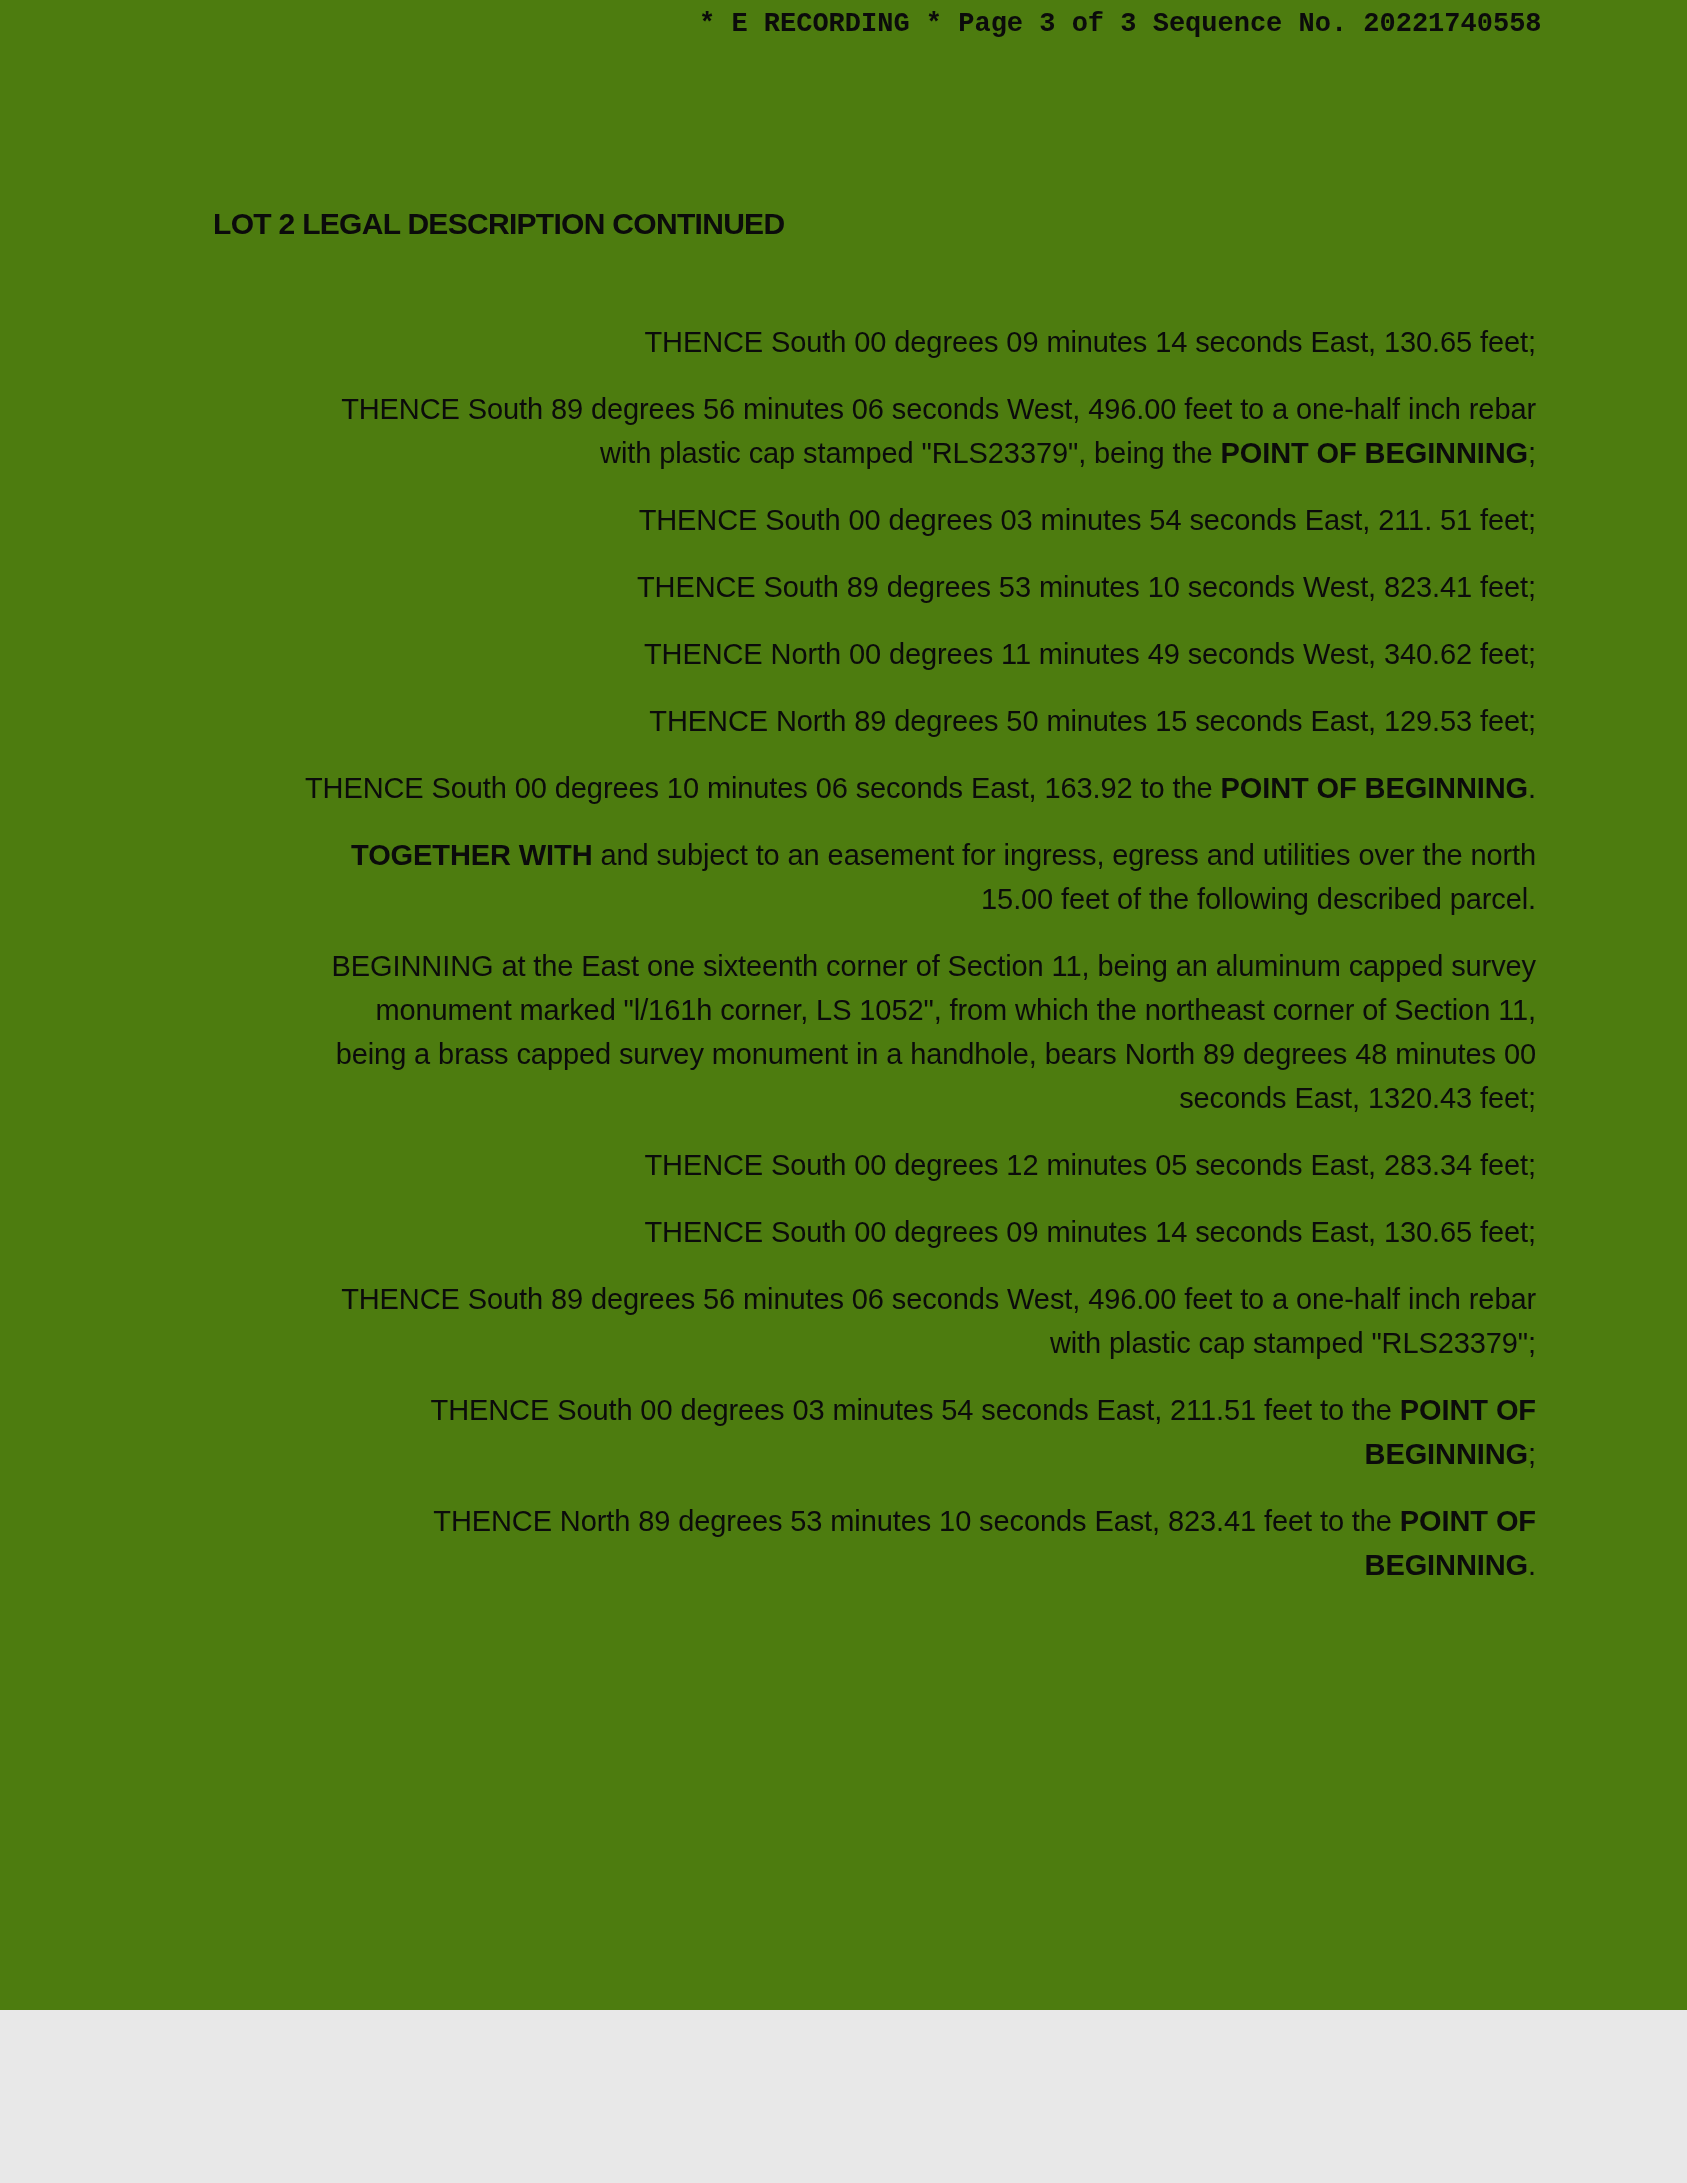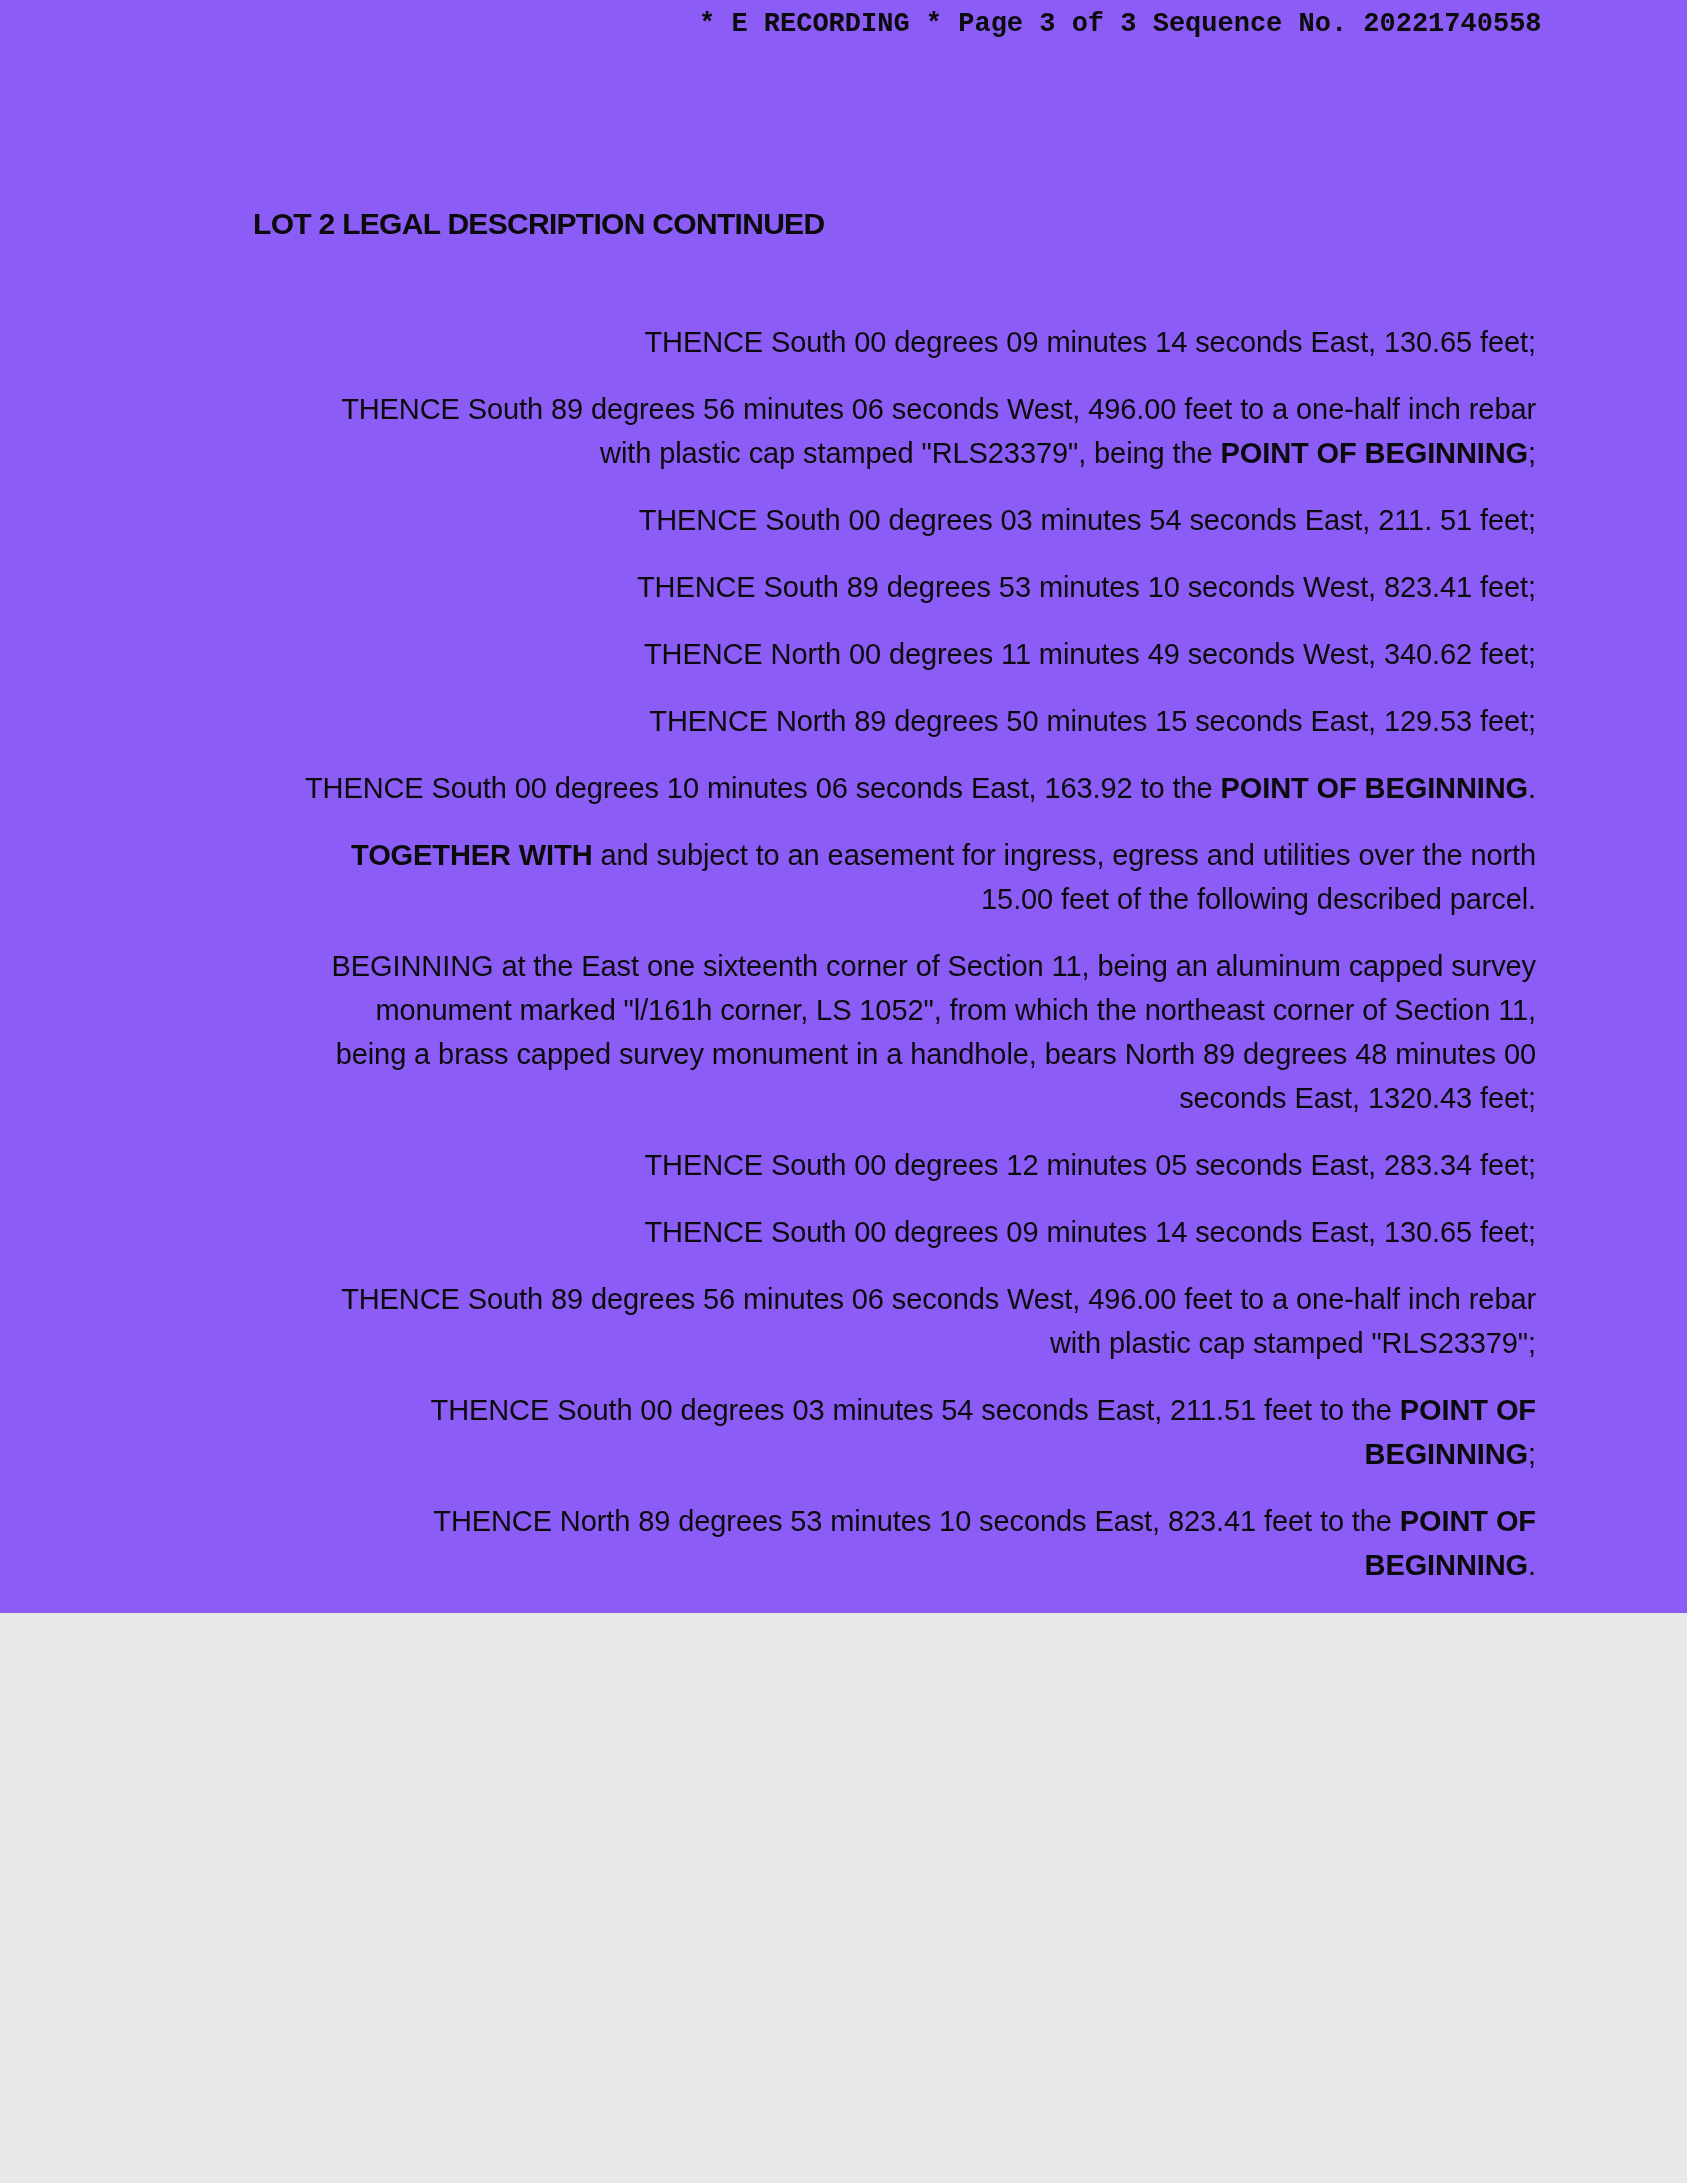--- a/index.html
+++ b/index.html
@@ -3,22 +3,22 @@
 <meta charset="utf-8">
 <style>
   html, body {
     margin: 0;
     padding: 0;
     background: #e8e8e8;
   }
   .page {
     position: relative;
     width: 1687px;
-    height: 1613px;
-    background: #8b5cf6;
+    height: 2010px;
+    background: #4d7c0f;
     color: #0b0b0b;
     overflow: hidden;
   }
   .rec-header {
     position: absolute;
     top: 9.3px;
     left: 699px;
     font-family: "Liberation Mono", "DejaVu Sans Mono", monospace;
     font-weight: bold;
     font-size: 27px;
@@ -28,21 +28,20 @@
   .doc-title {
     position: absolute;
     top: 187px;
     left: 213px;
     font-family: "Liberation Sans", "DejaVu Sans", sans-serif;
     font-weight: 700;
     font-size: 30px;
     letter-spacing: -0.7px;
     white-space: nowrap;
     color: #0b0b0b;
-    margin-left: 40px;
   }
   .body-text {
     position: absolute;
     top: 320px;
     left: 213px;
     width: 1323px;
     font-family: "Liberation Sans", "DejaVu Sans", sans-serif;
     font-size: 29px;
     line-height: 44px;
     letter-spacing: -0.1px;

